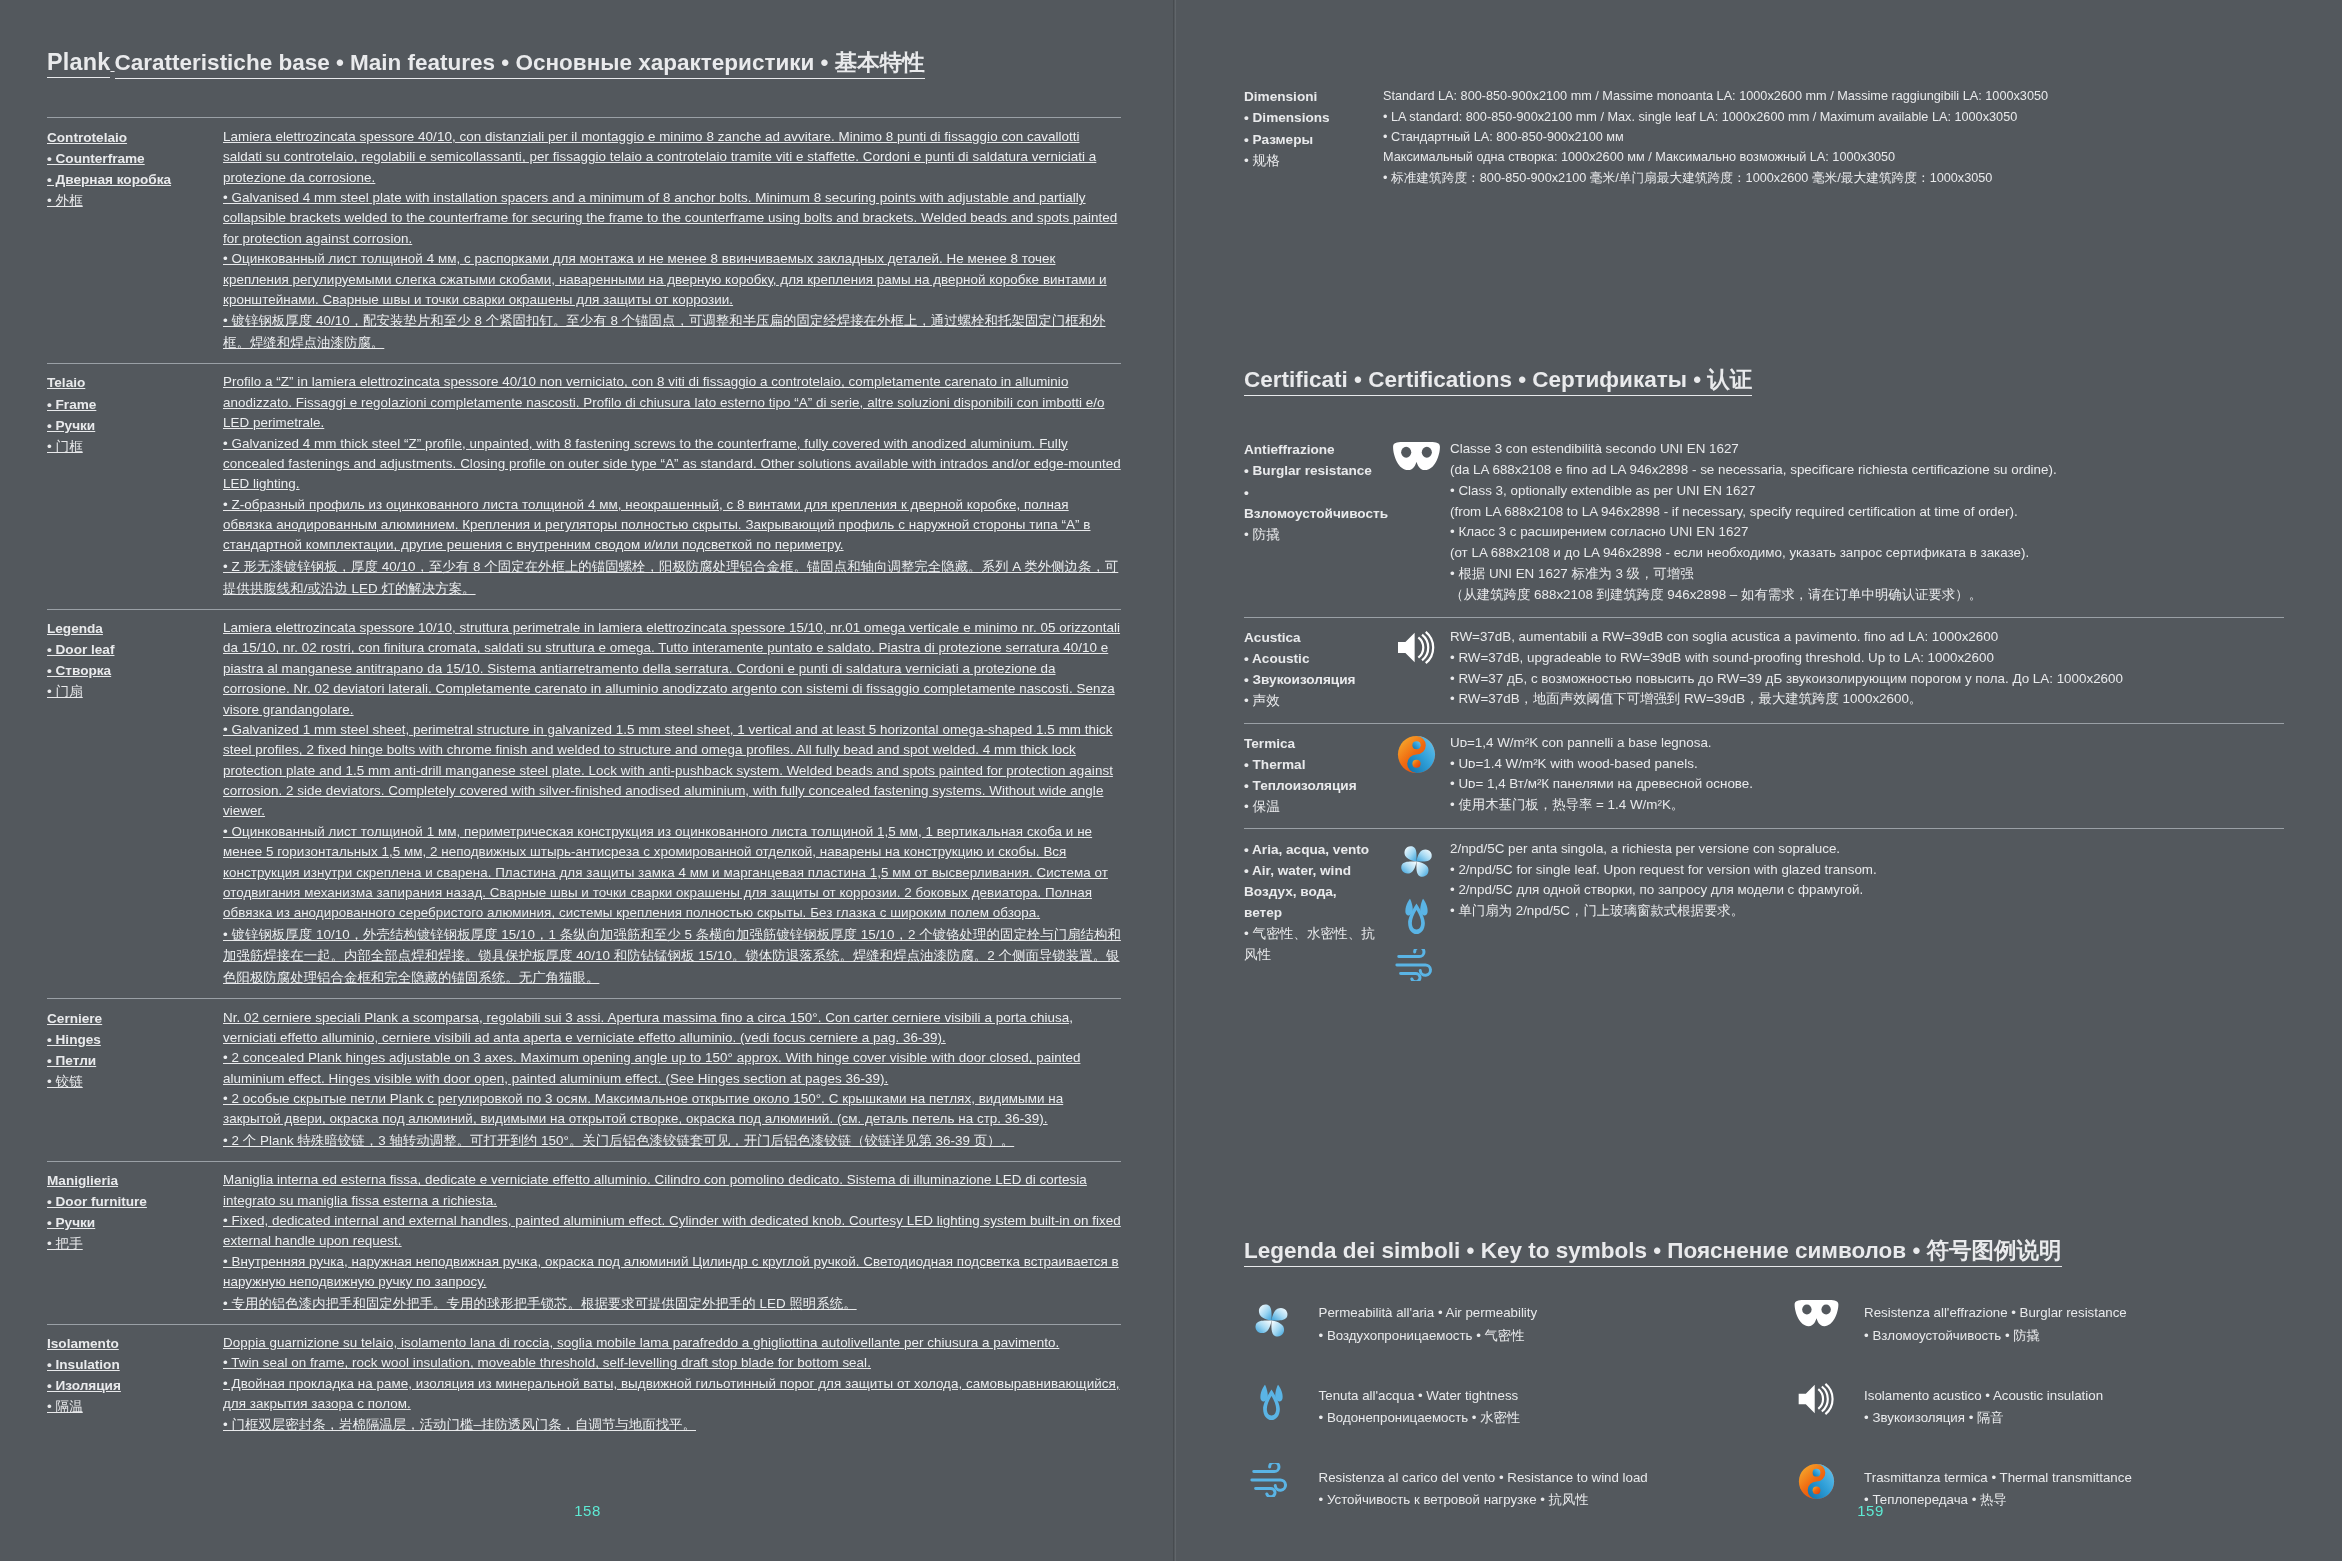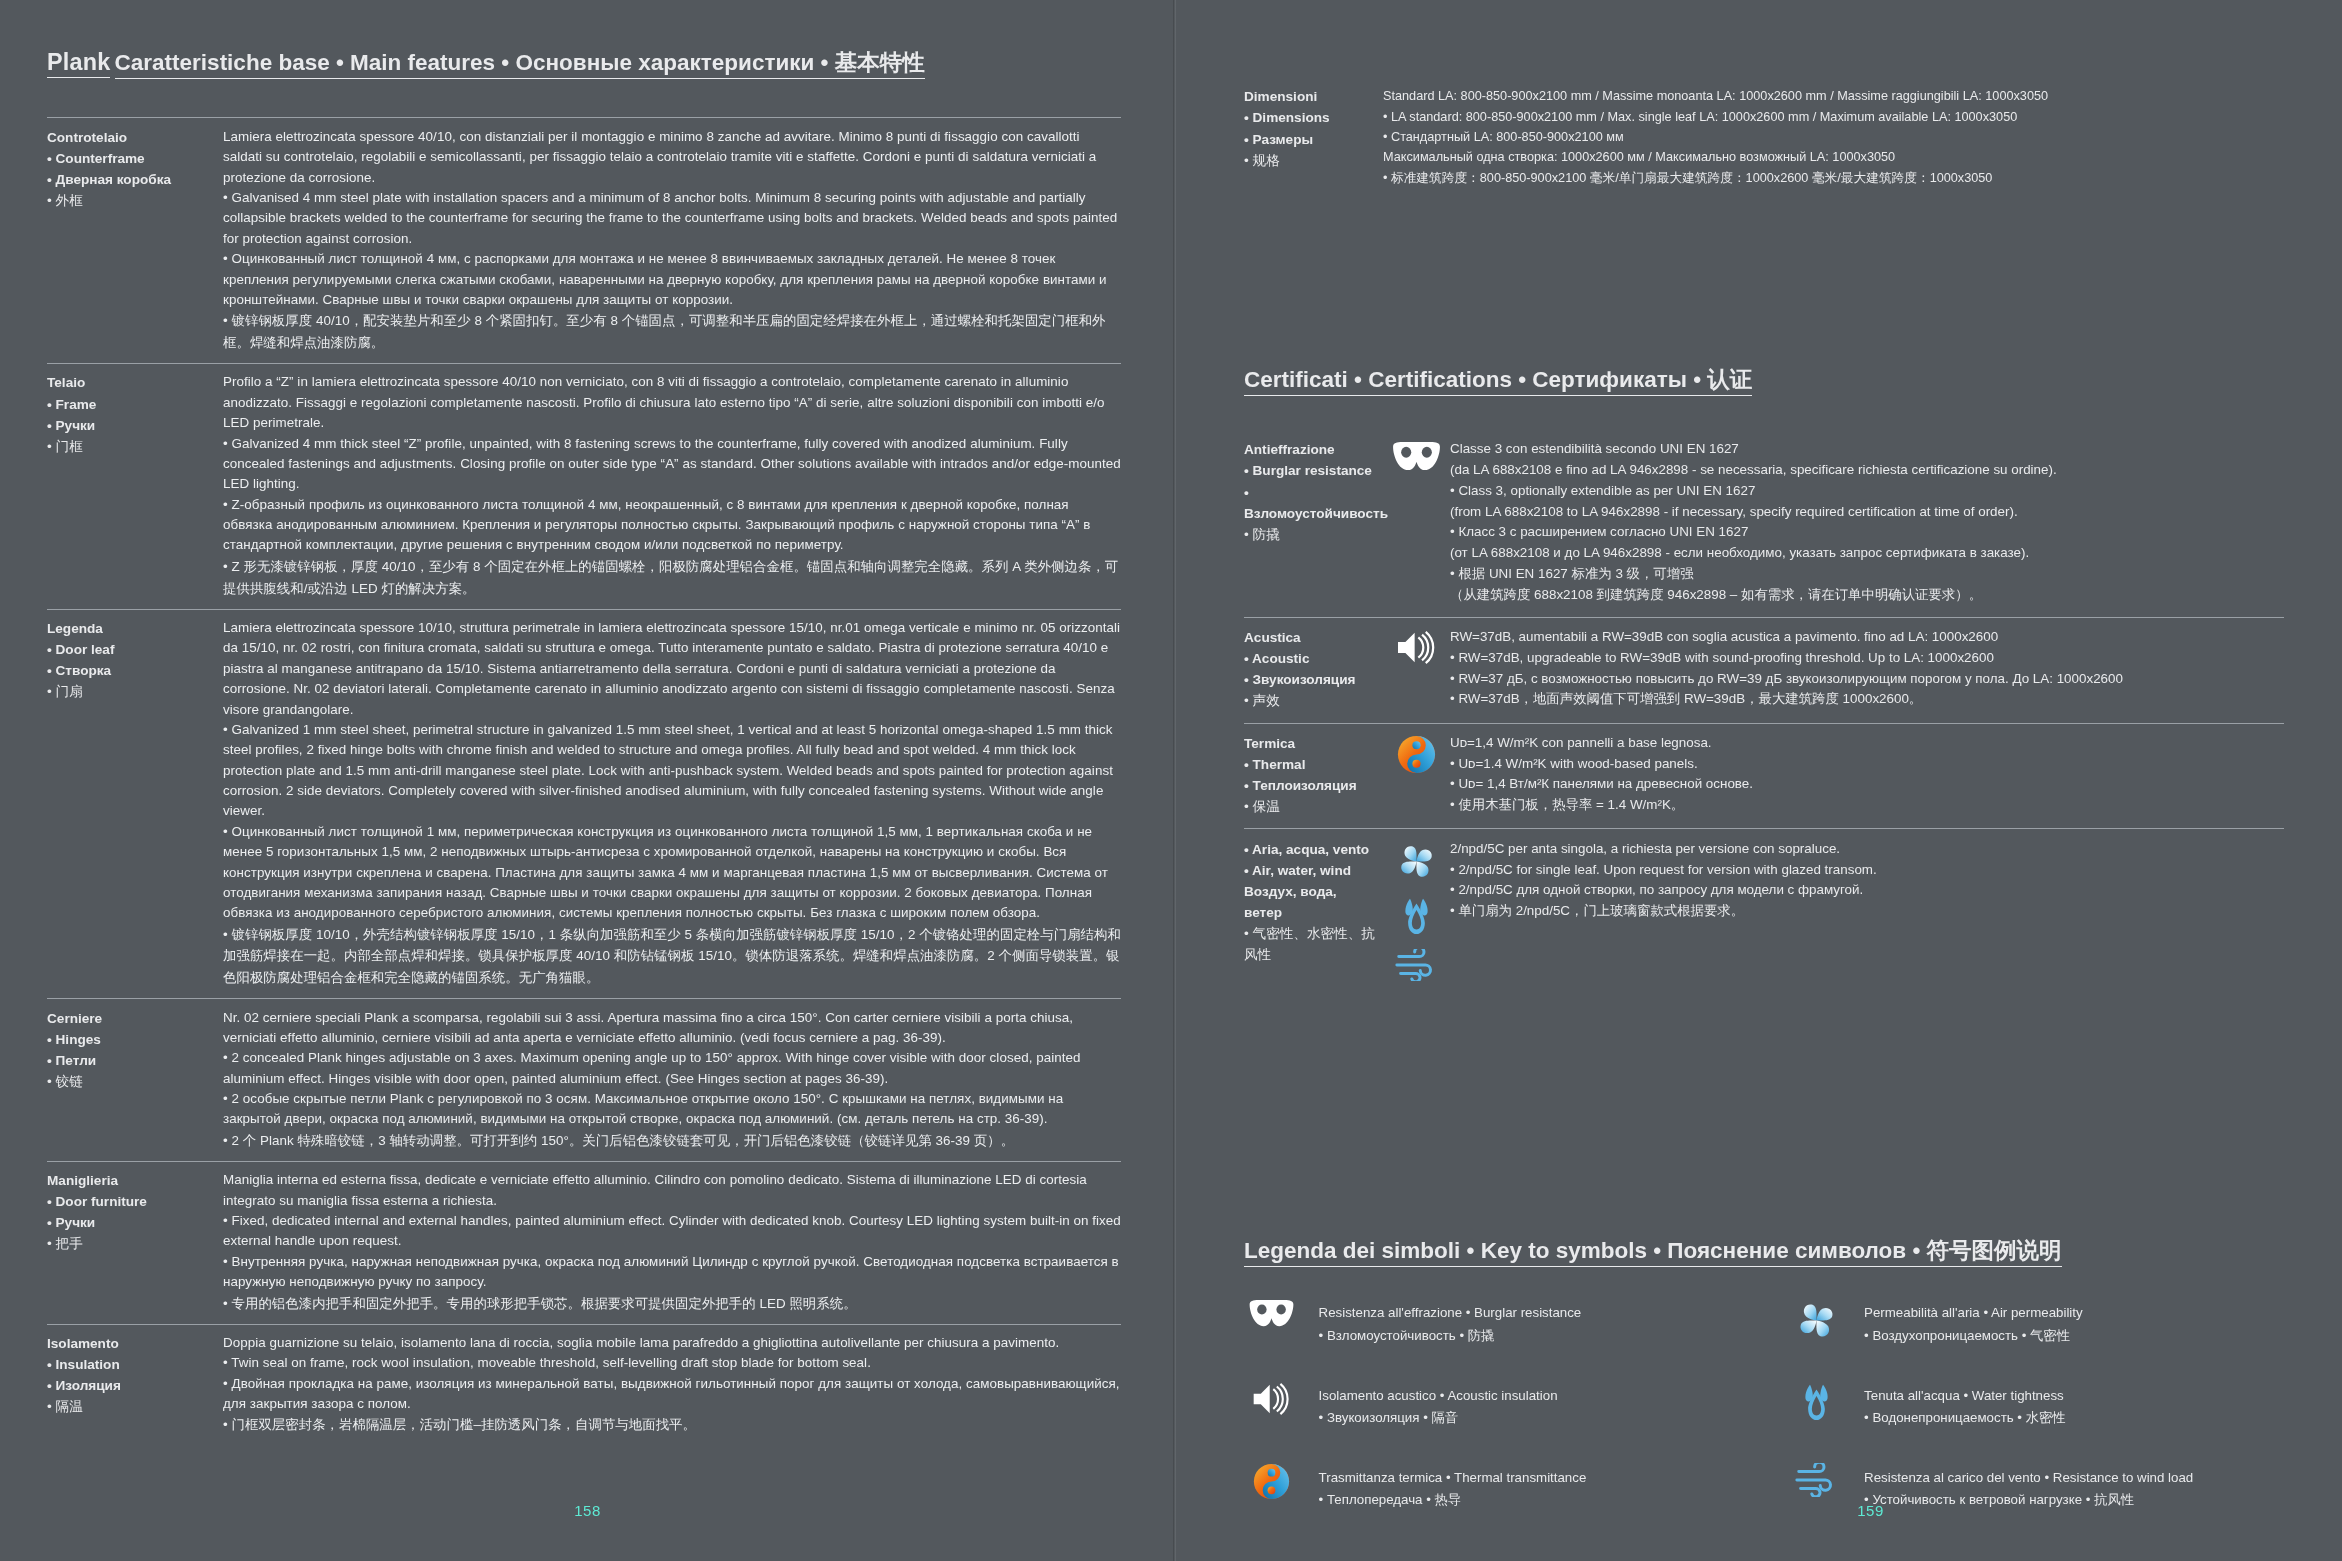--- a/index.html
+++ b/index.html
@@ -5,21 +5,21 @@
   html,body{margin:0;padding:0;}
   body{
     width:2342px;height:1562px;
     background:#53585d;
     font-family:"Liberation Sans","DejaVu Sans",sans-serif;
     color:#e9eaec;
     overflow:hidden;
   }
   .spread{position:relative;width:2342px;height:1562px;display:flex;}
   .page{position:relative;height:1562px;box-sizing:border-box;}
-  .page-left{width:1175px;padding:49px 54px 8px 47px;}
+  .page-left{width:1175px;padding:49px 54px 8px 47px;text-decoration:underline;}
   .page-right{width:1167px;padding:49px 58px 0 69px;}
   .gutter{position:absolute;left:1173px;top:0;width:2.8px;height:1562px;
           background:linear-gradient(to right,#3e4246,#6a6f74);opacity:.85;}
 
   
   .brand{
     font-size:23.4px;font-weight:bold;letter-spacing:0.2px;
     border-bottom:1.9px solid #e9eaec;display:inline-block;
     padding-bottom:0.9px;margin-bottom:3.7px;line-height:1.15;
   }
@@ -342,20 +342,67 @@
     <div style="margin-top:245px">
       <div class="legend-title">
         <span class="sect-title">Legenda dei simboli • Key to symbols • Пояснение символов • 符号图例说明</span>
       </div>
 
       <div class="legend-grid">
         <div class="legend-col">
 
           <div class="legend-item">
             <div class="legend-ico">
+              <svg width="43" height="43" viewBox="0 0 44 44">
+                <path d="M22 22 C22 22 13 21 10 16 C7 10 12 4 18 6 C23 8 22 16 22 22 Z" fill="url(#gradBlue)"></path>
+                <path d="M22 22 C22 22 23 13 28 10 C34 7 40 12 38 18 C36 23 28 22 22 22 Z" fill="url(#gradBlue2)"></path>
+                <path d="M22 22 C22 22 31 23 34 28 C37 34 32 40 26 38 C21 36 22 28 22 22 Z" fill="url(#gradBlue)"></path>
+                <path d="M22 22 C22 22 21 31 16 34 C10 37 4 32 6 26 C8 21 16 22 22 22 Z" fill="url(#gradBlue2)"></path>
+              </svg>
+            </div>
+            <div class="legend-txt">
+              <div>Permeabilità all'aria • Air permeability</div>
+              <div>• Воздухопроницаемость • 气密性</div>
+            </div>
+          </div>
+
+          <div class="legend-item">
+            <div class="legend-ico">
+              <svg width="39" height="41" viewBox="0 0 42 44">
+                <path d="M9 17 C9 11 13 5 14 4 C15 6 17 11 17 16 C17 20 14 22 12 22 C10 22 9 20 9 17 Z" fill="#5ab4e5"></path>
+                <path d="M33 17 C33 11 29 5 28 4 C27 6 25 11 25 16 C25 20 28 22 30 22 C32 22 33 20 33 17 Z" fill="#5ab4e5"></path>
+                <path d="M21 9 C21 9 30 22 30 30 C30 37 26 42 21 42 C16 42 12 37 12 30 C12 22 21 9 21 9 Z M21 16 C18 21 16 26 16 30 C16 34 18 37 21 37 C24 37 26 34 26 30 C26 26 24 21 21 16 Z" fill="#5ab4e5"></path>
+              </svg>
+            </div>
+            <div class="legend-txt">
+              <div>Tenuta all'acqua • Water tightness</div>
+              <div>• Водонепроницаемость • 水密性</div>
+            </div>
+          </div>
+
+          <div class="legend-item">
+            <div class="legend-ico">
+              <svg width="43" height="34" viewBox="0 0 46 34">
+                <path d="M4 8 L26 8 A5 5 0 1 0 21 3" stroke="#5ab4e5" stroke-width="3.2" fill="none" stroke-linecap="round"></path>
+                <path d="M2 17 L32 17 A5.5 5.5 0 1 1 27 23" stroke="#5ab4e5" stroke-width="3.2" fill="none" stroke-linecap="round"></path>
+                <path d="M6 26 L22 26 A4.5 4.5 0 1 1 18 32" stroke="#5ab4e5" stroke-width="3.2" fill="none" stroke-linecap="round"></path>
+              </svg>
+            </div>
+            <div class="legend-txt">
+              <div>Resistenza al carico del vento • Resistance to wind load</div>
+              <div>• Устойчивость к ветровой нагрузке • 抗风性</div>
+            </div>
+          </div>
+
+        </div>
+
+        <div class="legend-col">
+
+          <div class="legend-item">
+            <div class="legend-ico">
               <svg width="49" height="28" viewBox="0 0 54 32">
                 <path d="M2 6 C2 2 6 1 12 1 L42 1 C48 1 52 2 52 6 C52 16 46 31 36 31 C30 31 28 25 27 22 C26 25 24 31 18 31 C8 31 2 16 2 6 Z" fill="#ffffff"></path>
                 <ellipse cx="16" cy="12" rx="5.4" ry="5.8" fill="#53585d"></ellipse>
                 <ellipse cx="38" cy="12" rx="5.4" ry="5.8" fill="#53585d"></ellipse>
               </svg>
             </div>
             <div class="legend-txt">
               <div>Resistenza all'effrazione • Burglar resistance</div>
               <div>• Взломоустойчивость • 防撬</div>
             </div>
@@ -385,67 +432,20 @@
                 <circle cx="21" cy="31" r="4.4" fill="url(#gradYY1)"></circle>
               </svg>
             </div>
             <div class="legend-txt">
               <div>Trasmittanza termica • Thermal transmittance</div>
               <div>• Теплопередача • 热导</div>
             </div>
           </div>
 
         </div>
-
-        <div class="legend-col">
-
-          <div class="legend-item">
-            <div class="legend-ico">
-              <svg width="43" height="43" viewBox="0 0 44 44">
-                <path d="M22 22 C22 22 13 21 10 16 C7 10 12 4 18 6 C23 8 22 16 22 22 Z" fill="url(#gradBlue)"></path>
-                <path d="M22 22 C22 22 23 13 28 10 C34 7 40 12 38 18 C36 23 28 22 22 22 Z" fill="url(#gradBlue2)"></path>
-                <path d="M22 22 C22 22 31 23 34 28 C37 34 32 40 26 38 C21 36 22 28 22 22 Z" fill="url(#gradBlue)"></path>
-                <path d="M22 22 C22 22 21 31 16 34 C10 37 4 32 6 26 C8 21 16 22 22 22 Z" fill="url(#gradBlue2)"></path>
-              </svg>
-            </div>
-            <div class="legend-txt">
-              <div>Permeabilità all'aria • Air permeability</div>
-              <div>• Воздухопроницаемость • 气密性</div>
-            </div>
-          </div>
-
-          <div class="legend-item">
-            <div class="legend-ico">
-              <svg width="39" height="41" viewBox="0 0 42 44">
-                <path d="M9 17 C9 11 13 5 14 4 C15 6 17 11 17 16 C17 20 14 22 12 22 C10 22 9 20 9 17 Z" fill="#5ab4e5"></path>
-                <path d="M33 17 C33 11 29 5 28 4 C27 6 25 11 25 16 C25 20 28 22 30 22 C32 22 33 20 33 17 Z" fill="#5ab4e5"></path>
-                <path d="M21 9 C21 9 30 22 30 30 C30 37 26 42 21 42 C16 42 12 37 12 30 C12 22 21 9 21 9 Z M21 16 C18 21 16 26 16 30 C16 34 18 37 21 37 C24 37 26 34 26 30 C26 26 24 21 21 16 Z" fill="#5ab4e5"></path>
-              </svg>
-            </div>
-            <div class="legend-txt">
-              <div>Tenuta all'acqua • Water tightness</div>
-              <div>• Водонепроницаемость • 水密性</div>
-            </div>
-          </div>
-
-          <div class="legend-item">
-            <div class="legend-ico">
-              <svg width="43" height="34" viewBox="0 0 46 34">
-                <path d="M4 8 L26 8 A5 5 0 1 0 21 3" stroke="#5ab4e5" stroke-width="3.2" fill="none" stroke-linecap="round"></path>
-                <path d="M2 17 L32 17 A5.5 5.5 0 1 1 27 23" stroke="#5ab4e5" stroke-width="3.2" fill="none" stroke-linecap="round"></path>
-                <path d="M6 26 L22 26 A4.5 4.5 0 1 1 18 32" stroke="#5ab4e5" stroke-width="3.2" fill="none" stroke-linecap="round"></path>
-              </svg>
-            </div>
-            <div class="legend-txt">
-              <div>Resistenza al carico del vento • Resistance to wind load</div>
-              <div>• Устойчивость к ветровой нагрузке • 抗风性</div>
-            </div>
-          </div>
-
-        </div>
       </div>
     </div>
 
     <div class="pageno">159</div>
   </div>
 
 </div>
 
 
 </body></html>

